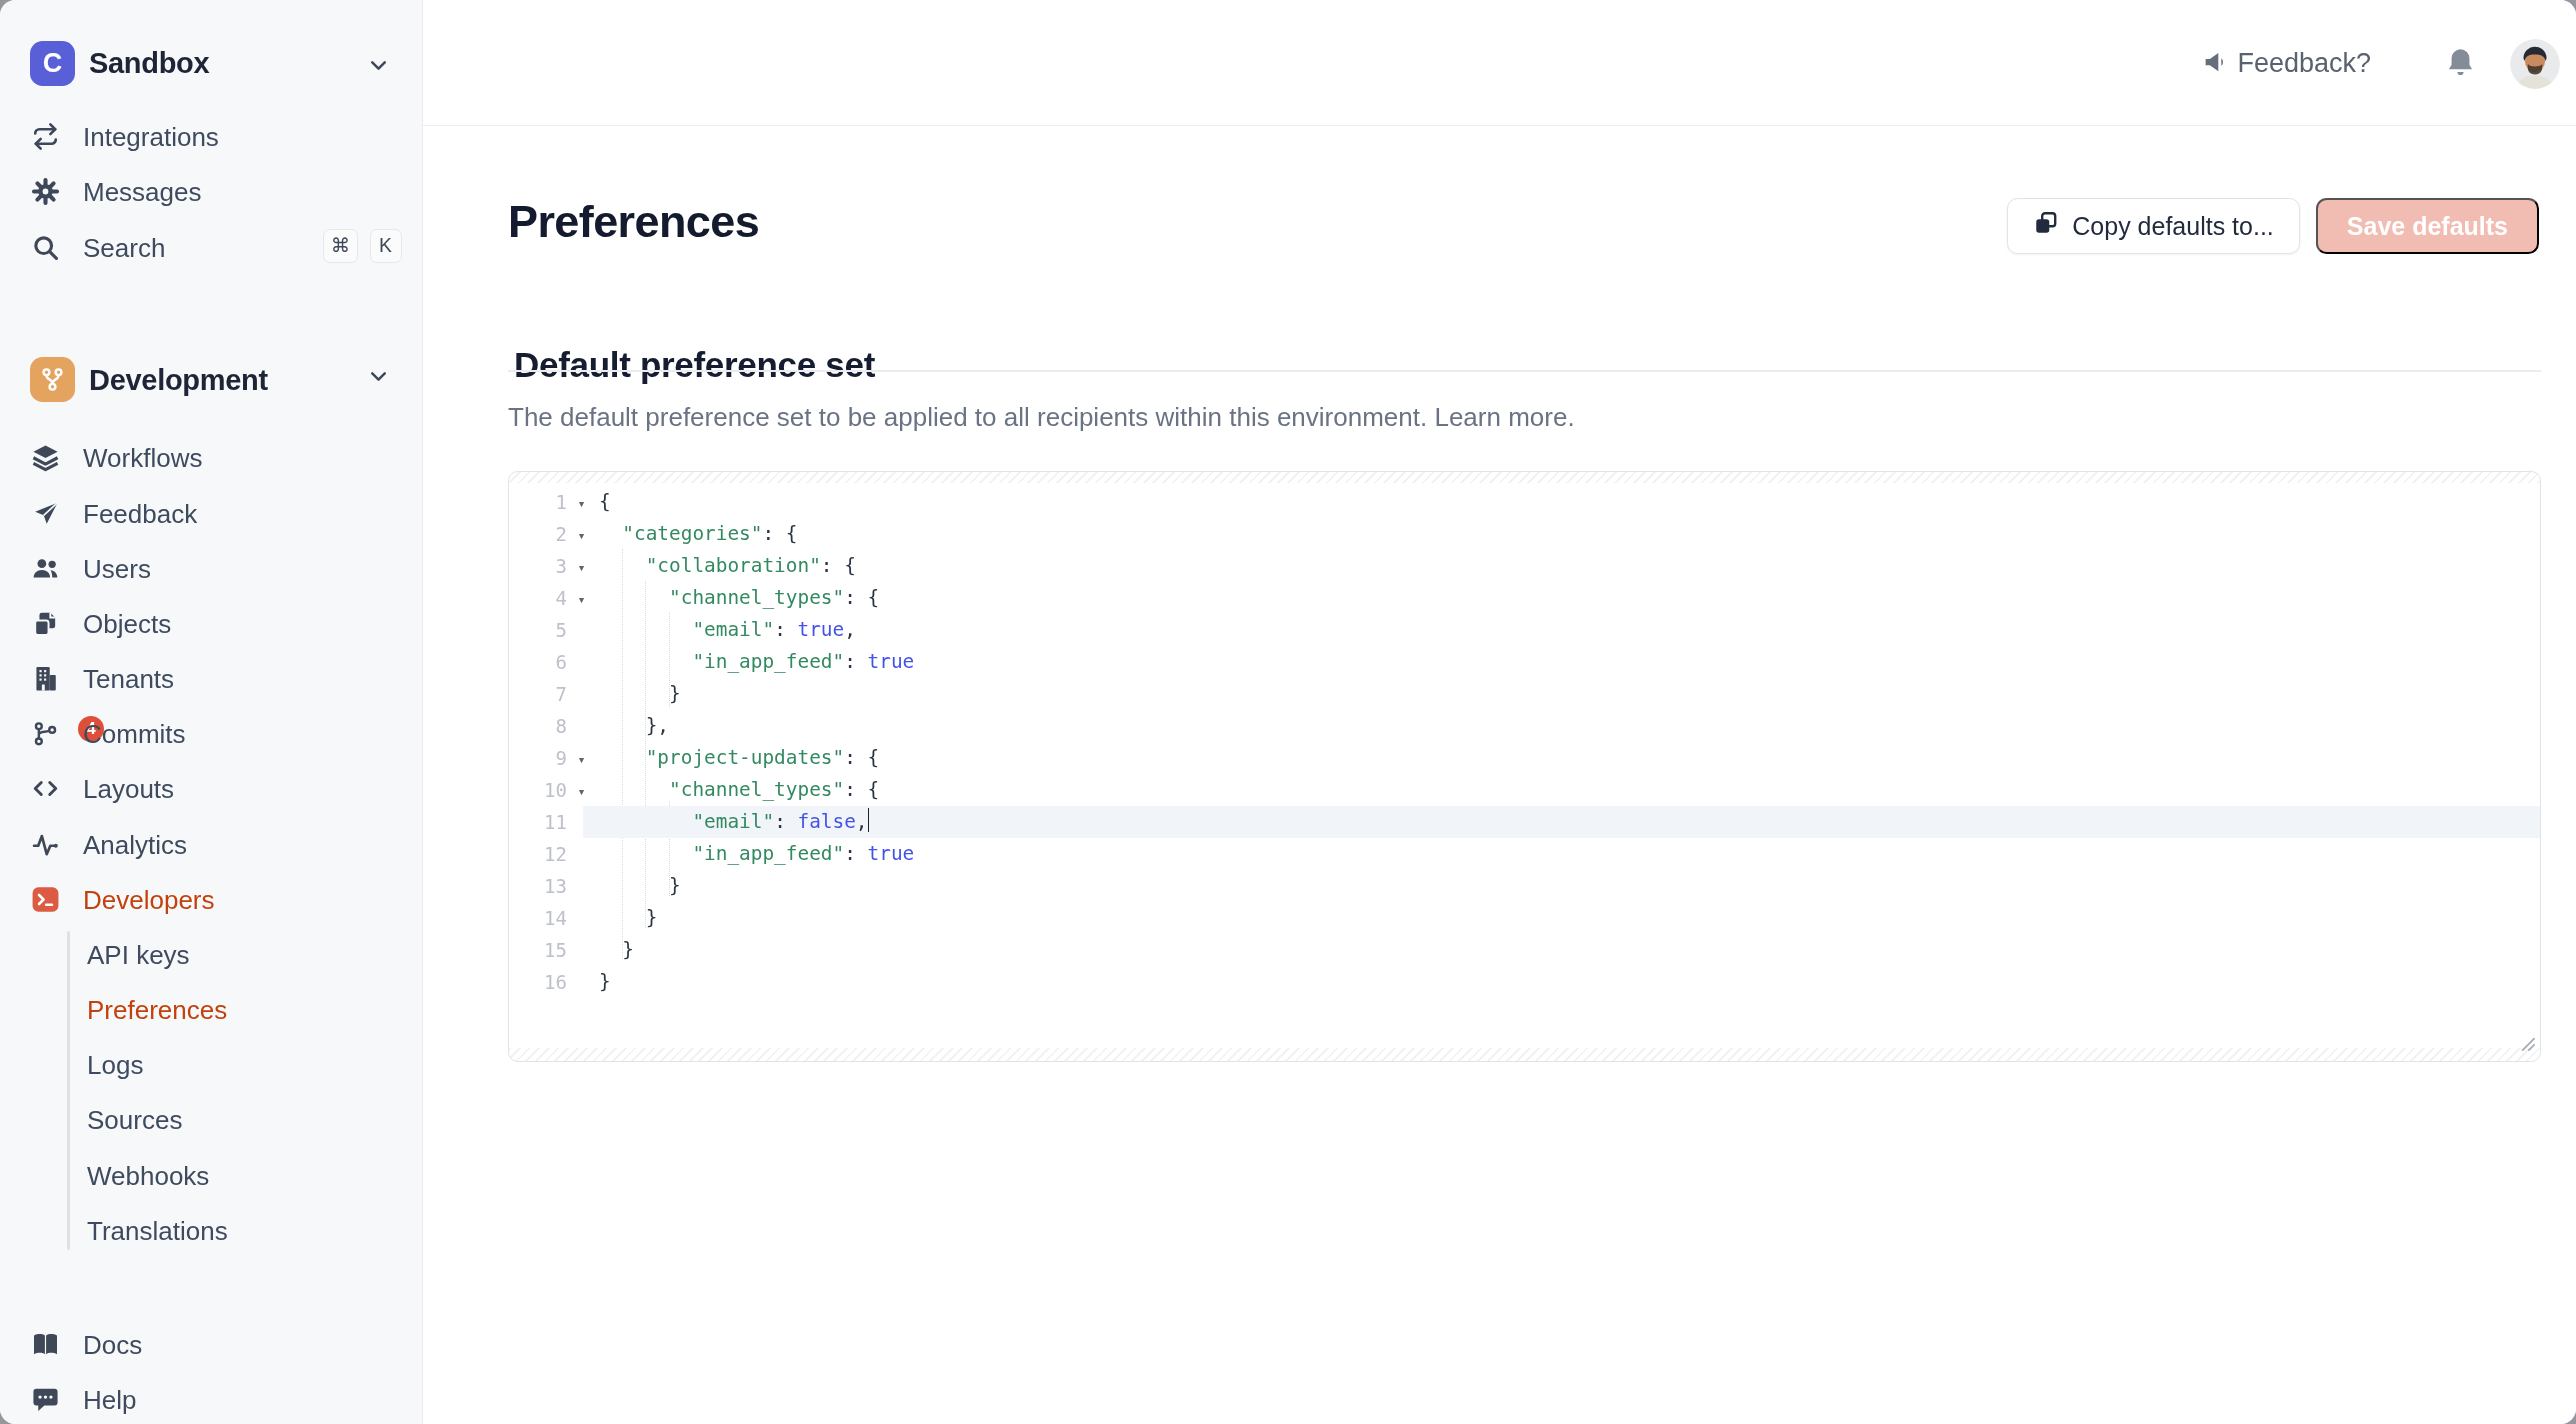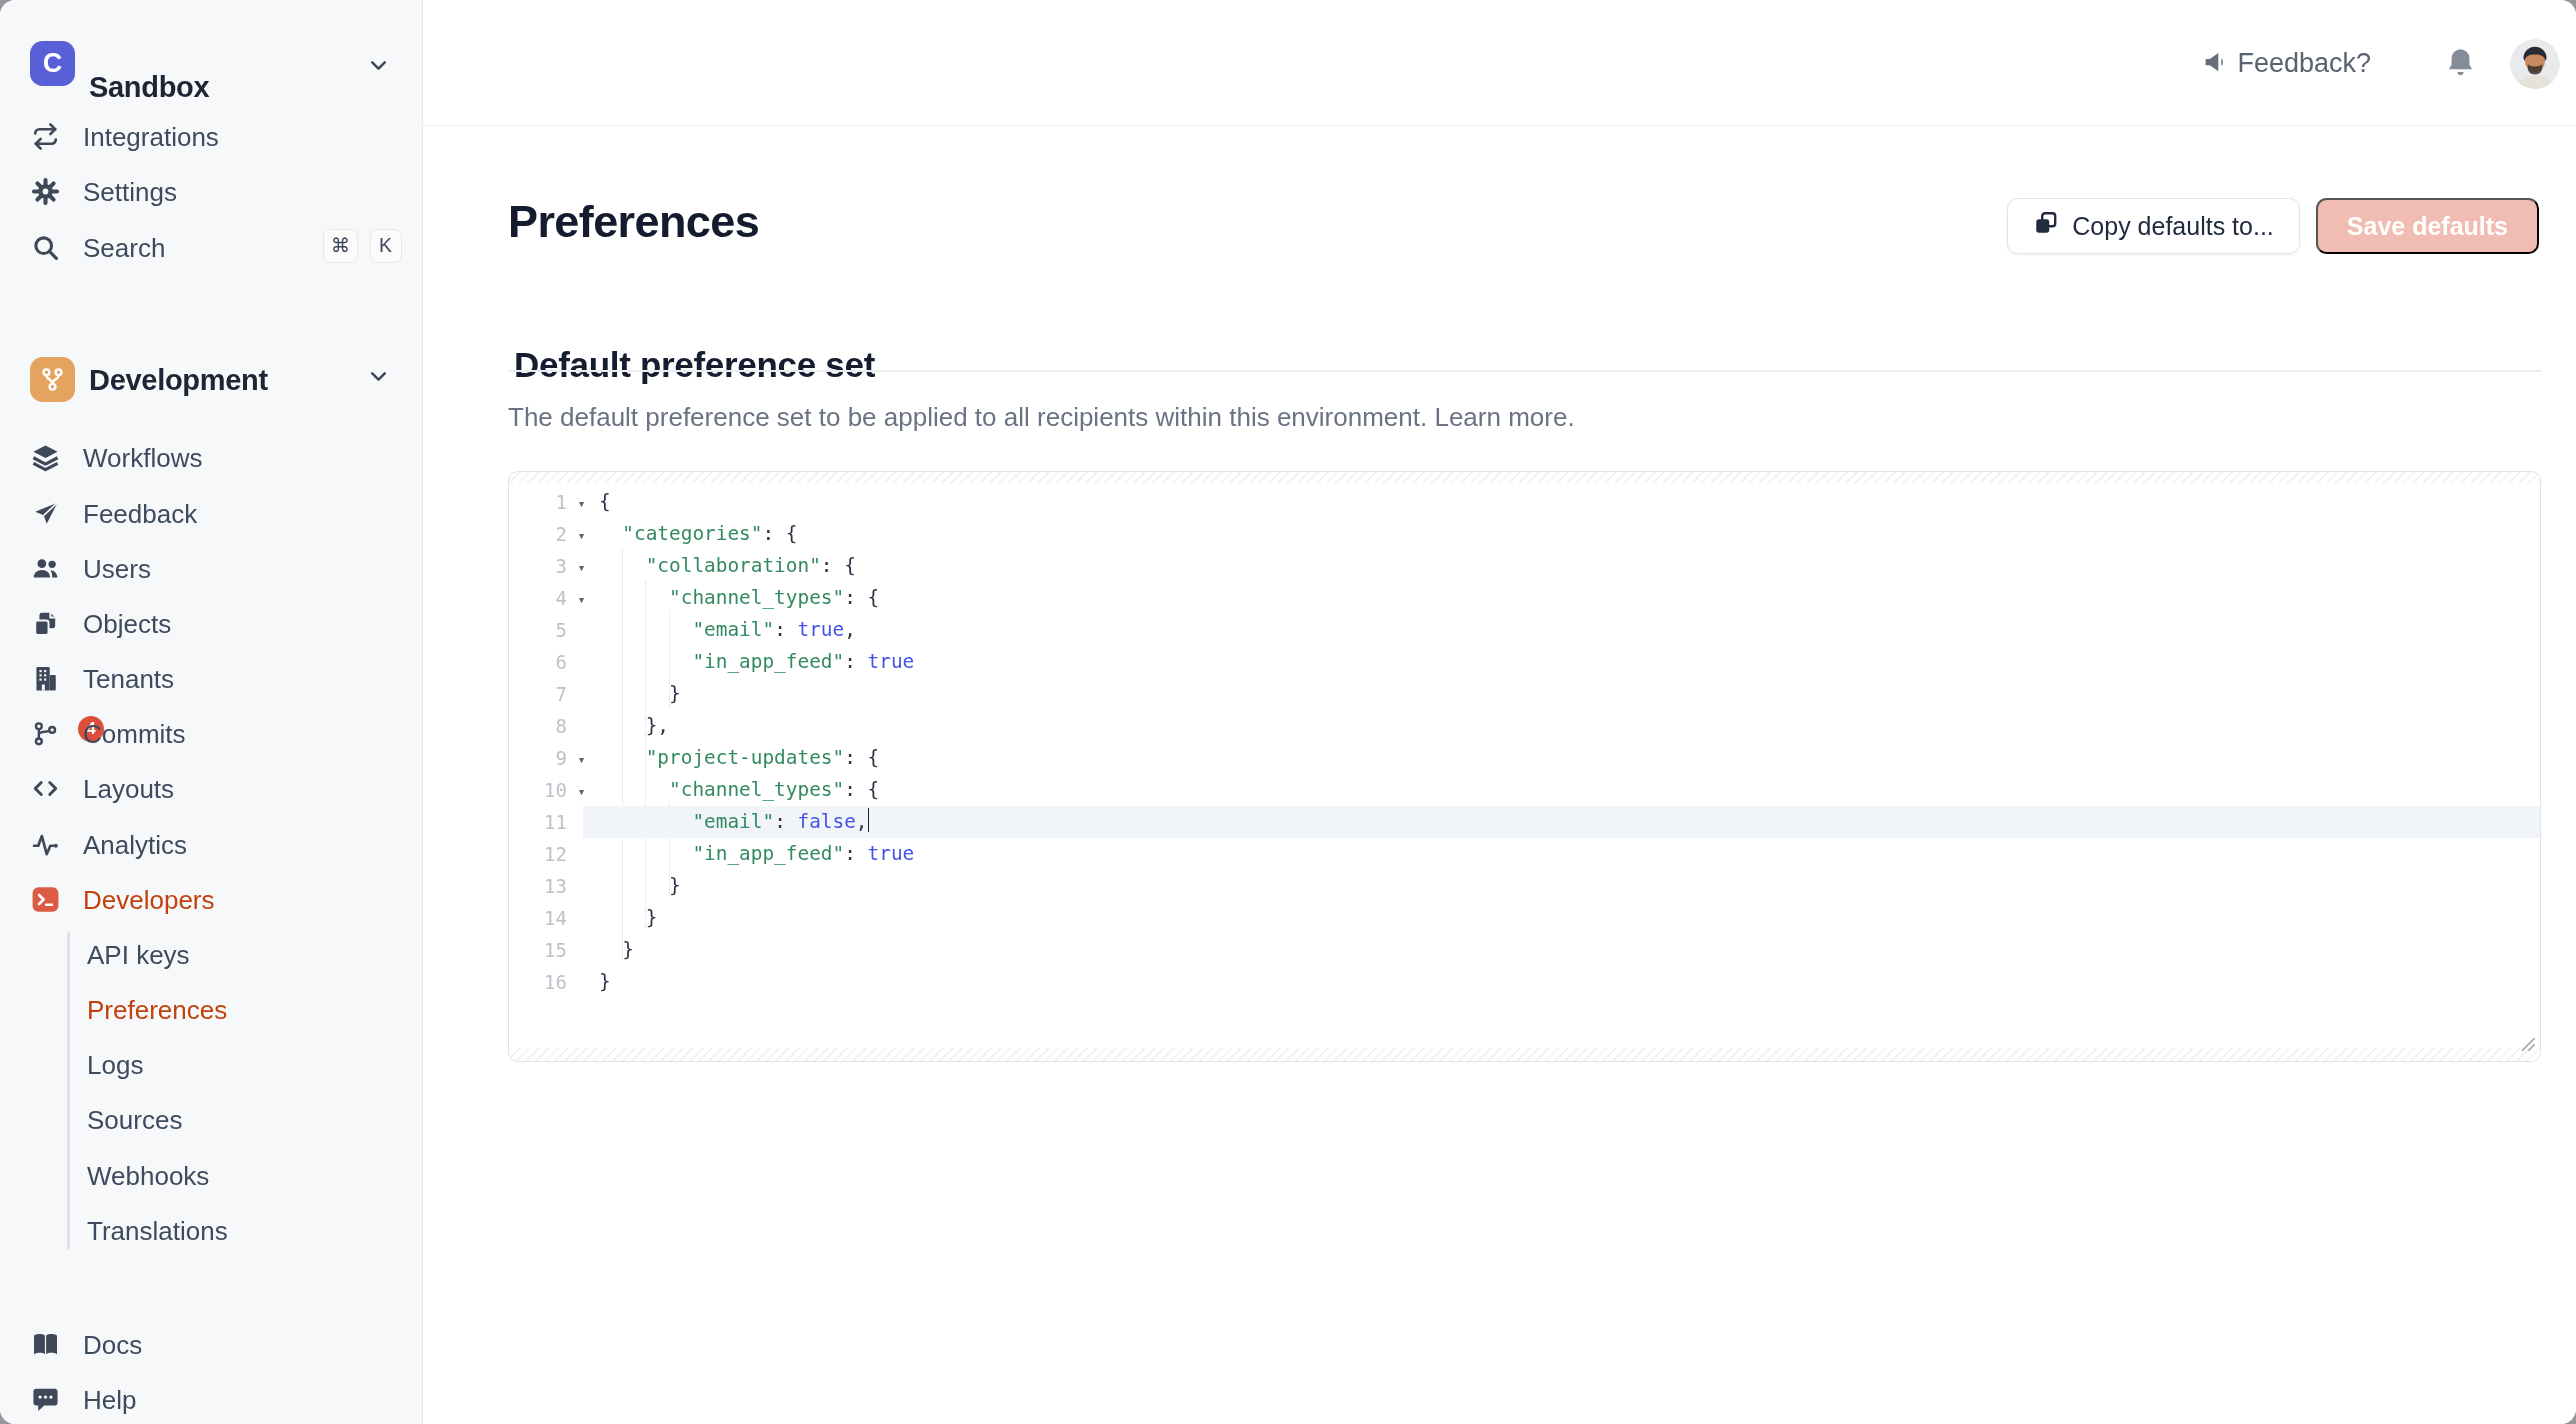--- a/index.html
+++ b/index.html
@@ -4,21 +4,21 @@
 <style>
   * { margin:0; padding:0; box-sizing:border-box; }
   html,body { background:#95979c; }
   body { width:2576px; height:1424px; font-family:"Liberation Sans", sans-serif; }
   #app { position:relative; width:2576px; height:1424px; background:#fff; border-radius:15.5px; overflow:hidden; }
 
   
   .sidebar { position:absolute; left:0; top:0; bottom:0; width:423px; background:#F7F8F9; border-right:1.9px solid #E9EAEE; }
   .brand { position:absolute; left:0; top:41px; width:423px; height:50px; cursor:pointer; }
   .logo { position:absolute; left:30px; top:0; width:45px; height:45px; border-radius:12.6px; background:#585FD7; color:#fff; display:flex; align-items:center; justify-content:center; font-size:27px; font-weight:700; }
-  .brand-name { position:absolute; left:89px; top:5.8px; font-size:29px; font-weight:700; color:#1D2536; letter-spacing:-0.3px;margin-top:24px; }
+  .brand-name { position:absolute; left:89px; top:5.8px; font-size:29px; font-weight:700; color:#1D2536; letter-spacing:-0.3px; }
   .brand .chev { position:absolute; left:366px; top:11.6px; }
 
   .nav-item { position:absolute; left:0; width:459px; height:43px; cursor:pointer; }
   .nav-item .icon { position:absolute; left:30px; top:6.8px; width:31px; height:31px; display:flex; align-items:center; justify-content:center; }
   .nav-item .label { position:absolute; left:83px; top:7.7px; font-size:26px; font-weight:500; color:#3E4A5E; }
   .nav-item.sub .label { left:87px; }
   .nav-item.active .label { color:#c2410c; }
   .sec-head .label { left:89px; top:5.8px; font-size:29px; font-weight:700; color:#1D2536; letter-spacing:-0.3px; }
   .sec-head .bigicon { position:absolute; left:30px; top:-1px; width:45px; height:45px; border-radius:12.6px; background:#E4A45F; display:flex; align-items:center; justify-content:center; }
   .sec-head .chev { position:absolute; left:366px; top:5.8px; }
@@ -100,21 +100,21 @@
               <line x1="18" y1="12" x2="21.5" y2="12"></line>
               <line x1="5.3" y1="5.3" x2="7.8" y2="7.8"></line>
               <line x1="16.2" y1="16.2" x2="18.7" y2="18.7"></line>
               <line x1="5.3" y1="18.7" x2="7.8" y2="16.2"></line>
               <line x1="16.2" y1="7.8" x2="18.7" y2="5.3"></line>
             </g>
             <circle cx="12" cy="12" r="6" fill="#3E4859"></circle>
             <circle cx="12" cy="12" r="2.4" fill="#F7F8F9"></circle>
           </svg>
         </span>
-      <span class="label">Settings</span>
+      <span class="label">Messages</span>
     </div>
     <div class="nav-item" style="top:225px">
       <span class="icon">
           <svg width="29" height="29" viewBox="0 0 24 24" fill="none" stroke="#3E4859" stroke-width="2.6" stroke-linecap="round">
             <circle cx="10.5" cy="10.5" r="6.5"></circle>
             <line x1="15.5" y1="15.5" x2="21" y2="21"></line>
           </svg>
         </span>
       <span class="label">Search</span>
       <span class="kbd-group">

